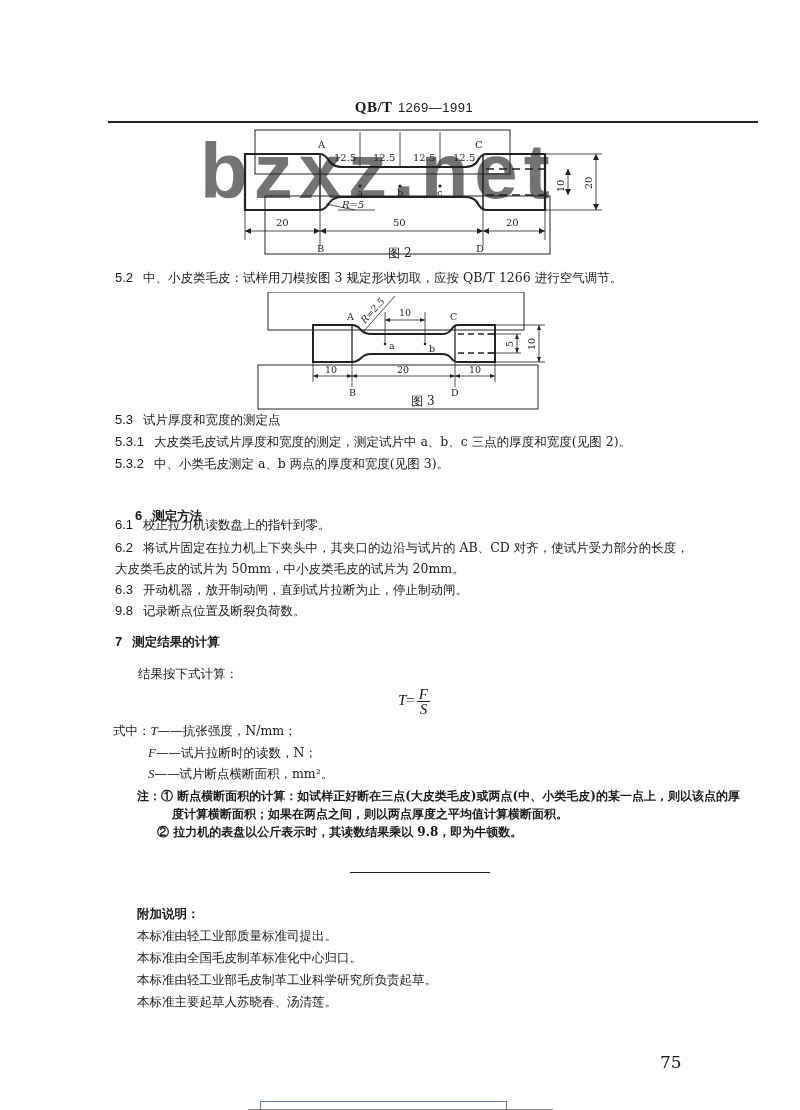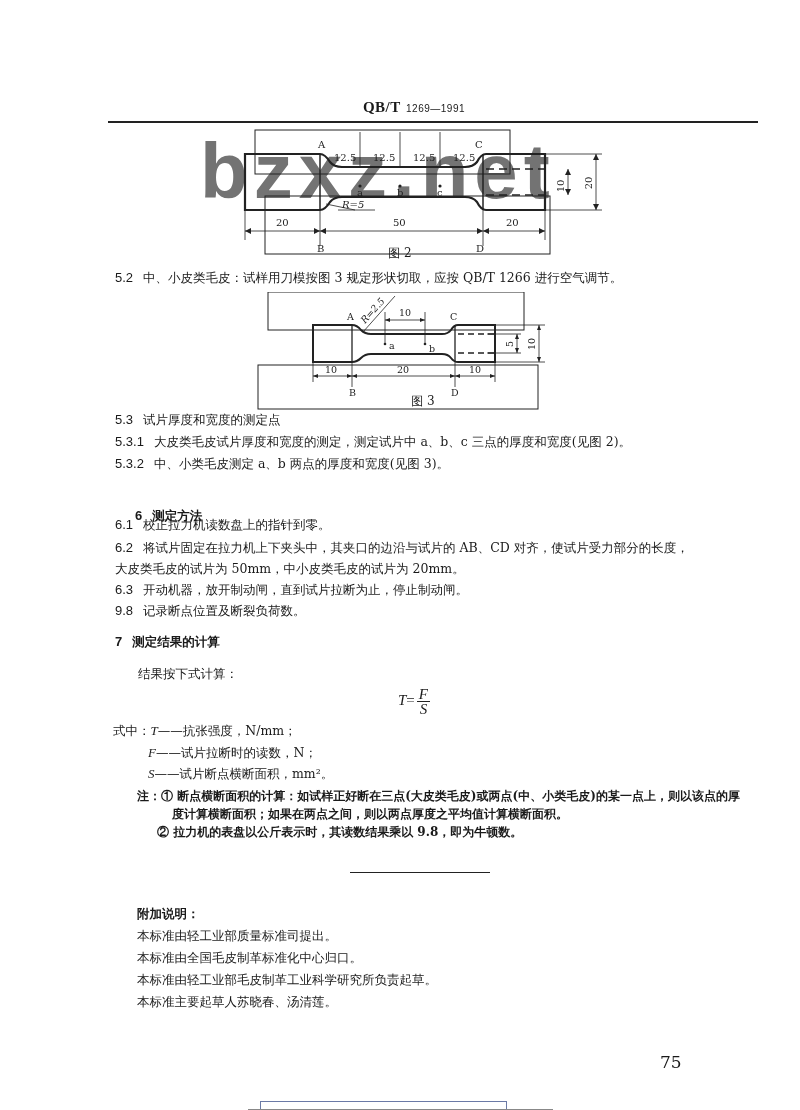--- a/index.html
+++ b/index.html
@@ -7,21 +7,21 @@
     width: 800px; height: 1110px; position: relative; overflow: hidden;
     font-family: "DejaVu Serif", "Liberation Serif", serif;
     color: #1a1a1a;
   }
   .abs { position: absolute; }
   .header-title {
     left: 0; width: 800px; top: 98px; text-align: center;
     font-size: 15px; letter-spacing: 0.5px;
   }
   .header-title .qb { font-weight: bold; font-family: "Liberation Serif", serif; font-size: 15px; margin-left: 28px; }
-  .header-title .num { font-family: "Liberation Sans", sans-serif; font-size: 10px; }
+  .header-title .num { font-family: "Liberation Sans", sans-serif; font-size: 13px; }
   .header-rule {
     left: 108px; width: 650px; top: 121px; height: 0;
     border-top: 2px solid #222;
   }
   .watermark {
     left: 200px; top: 132px; font-family: "Liberation Sans", sans-serif;
     font-weight: bold; font-size: 78px; color: #737373; letter-spacing: 6px;
     line-height: 1; z-index: 0;
   }
   svg.fig { position: absolute; z-index: 1; }

